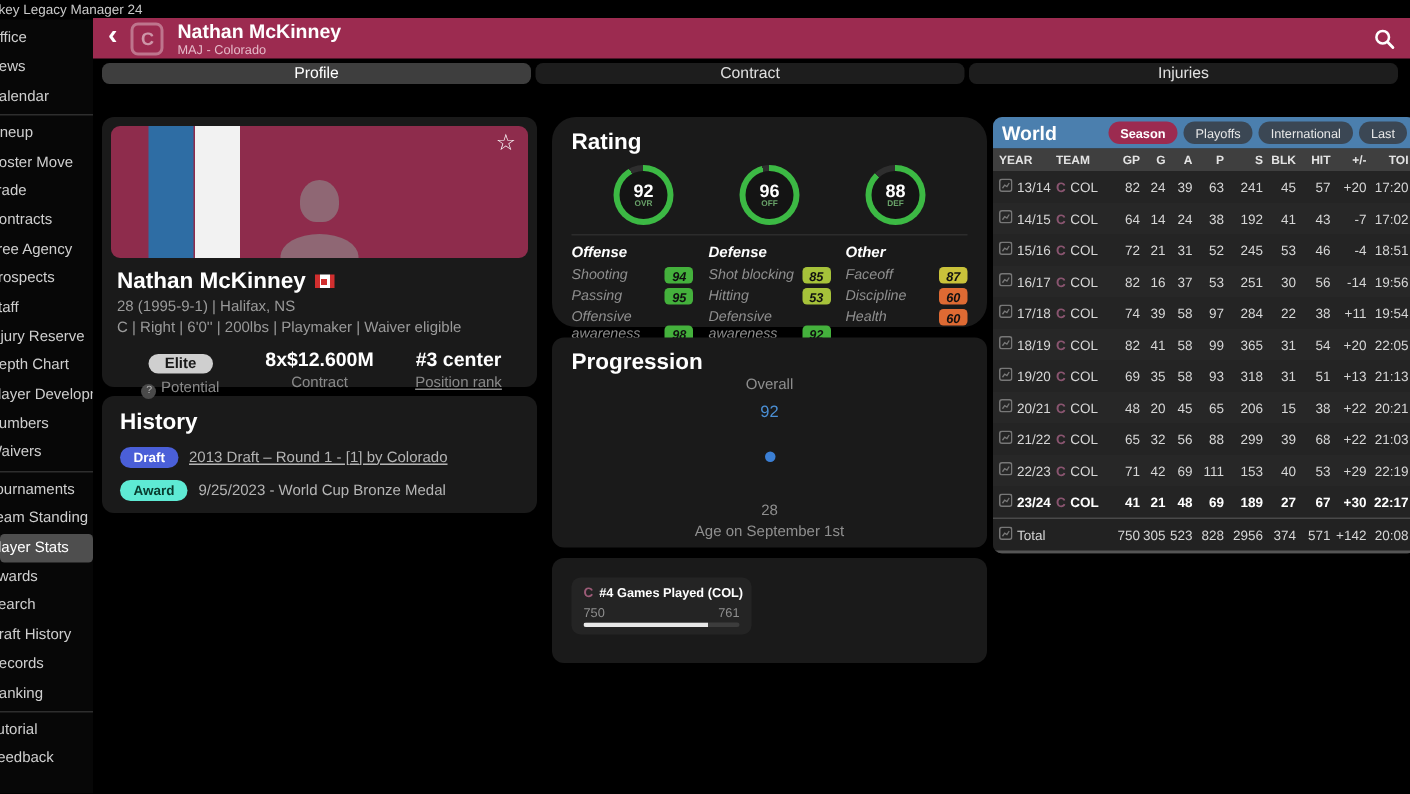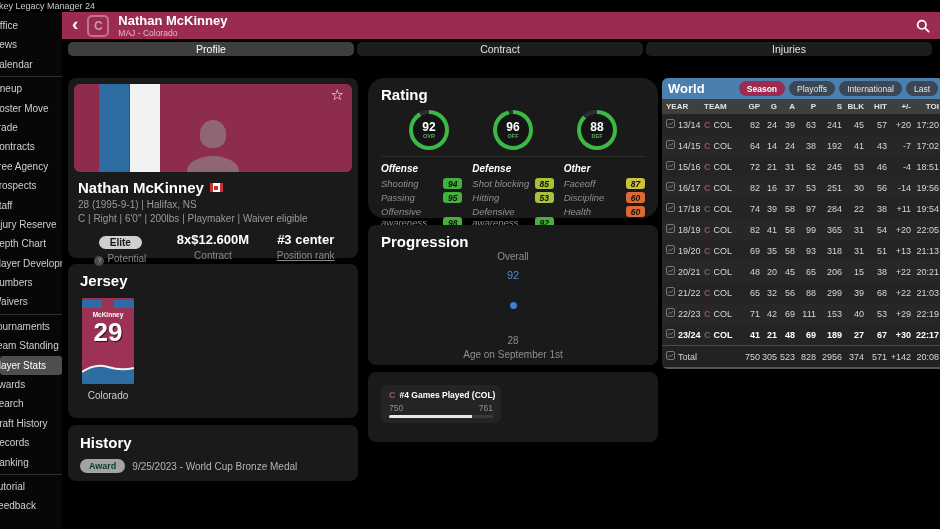--- a/index.html
+++ b/index.html
@@ -209,40 +209,30 @@
         <div class="pv">8x$12.600M</div>
         <div class="pl">Contract</div>
       </div>
       <div>
         <div class="pv">#3 center</div>
         <div class="pl link">Position rank</div>
       </div>
     </div>
   </div>
 
-  <div class="card jcard">
-    <div class="h1">Jersey</div>
-    <div class="jersey">
-      <div class="j-top"></div>
-      <div class="j-notch"></div>
-      <div class="j-name">McKinney</div>
-      <div class="j-num">29</div>
-      <svg class="j-wave" width="52" height="22" viewBox="0 0 52 22">
-        <path d="M0,10 Q13,1 26,5 T52,6 L52,22 L0,22 Z" fill="#2e6da4"></path>
-        <path d="M0,10 Q13,1 26,5 T52,6" fill="none" stroke="#f2f2f2" stroke-width="2"></path>
-      </svg>
-    </div>
-    <div class="j-cap">Colorado</div>
-  </div>
 
   <div class="card hcard">
     <div class="h1">History</div>
     <div id="history-list">
         <div class="hrow">
-          <span class="hpill" style="background: #a3a3a3; color: rgb(8, 59, 46);">Award</span>
+          <span class="hpill" style="background: rgb(74, 95, 216); color: rgb(255, 255, 255);">Draft</span>
+          <span class="hlink">2013 Draft – Round 1 - [1] by Colorado</span>
+        </div>
+        <div class="hrow">
+          <span class="hpill" style="background: #5eead4; color: rgb(8, 59, 46);">Award</span>
           <span>9/25/2023 - World Cup Bronze Medal</span>
         </div>
       </div>
   </div>
 </div>
 
 <div class="col col-mid">
   <div class="card rcard">
     <div class="h1">Rating</div>
     <div class="gauges" id="gauges">

